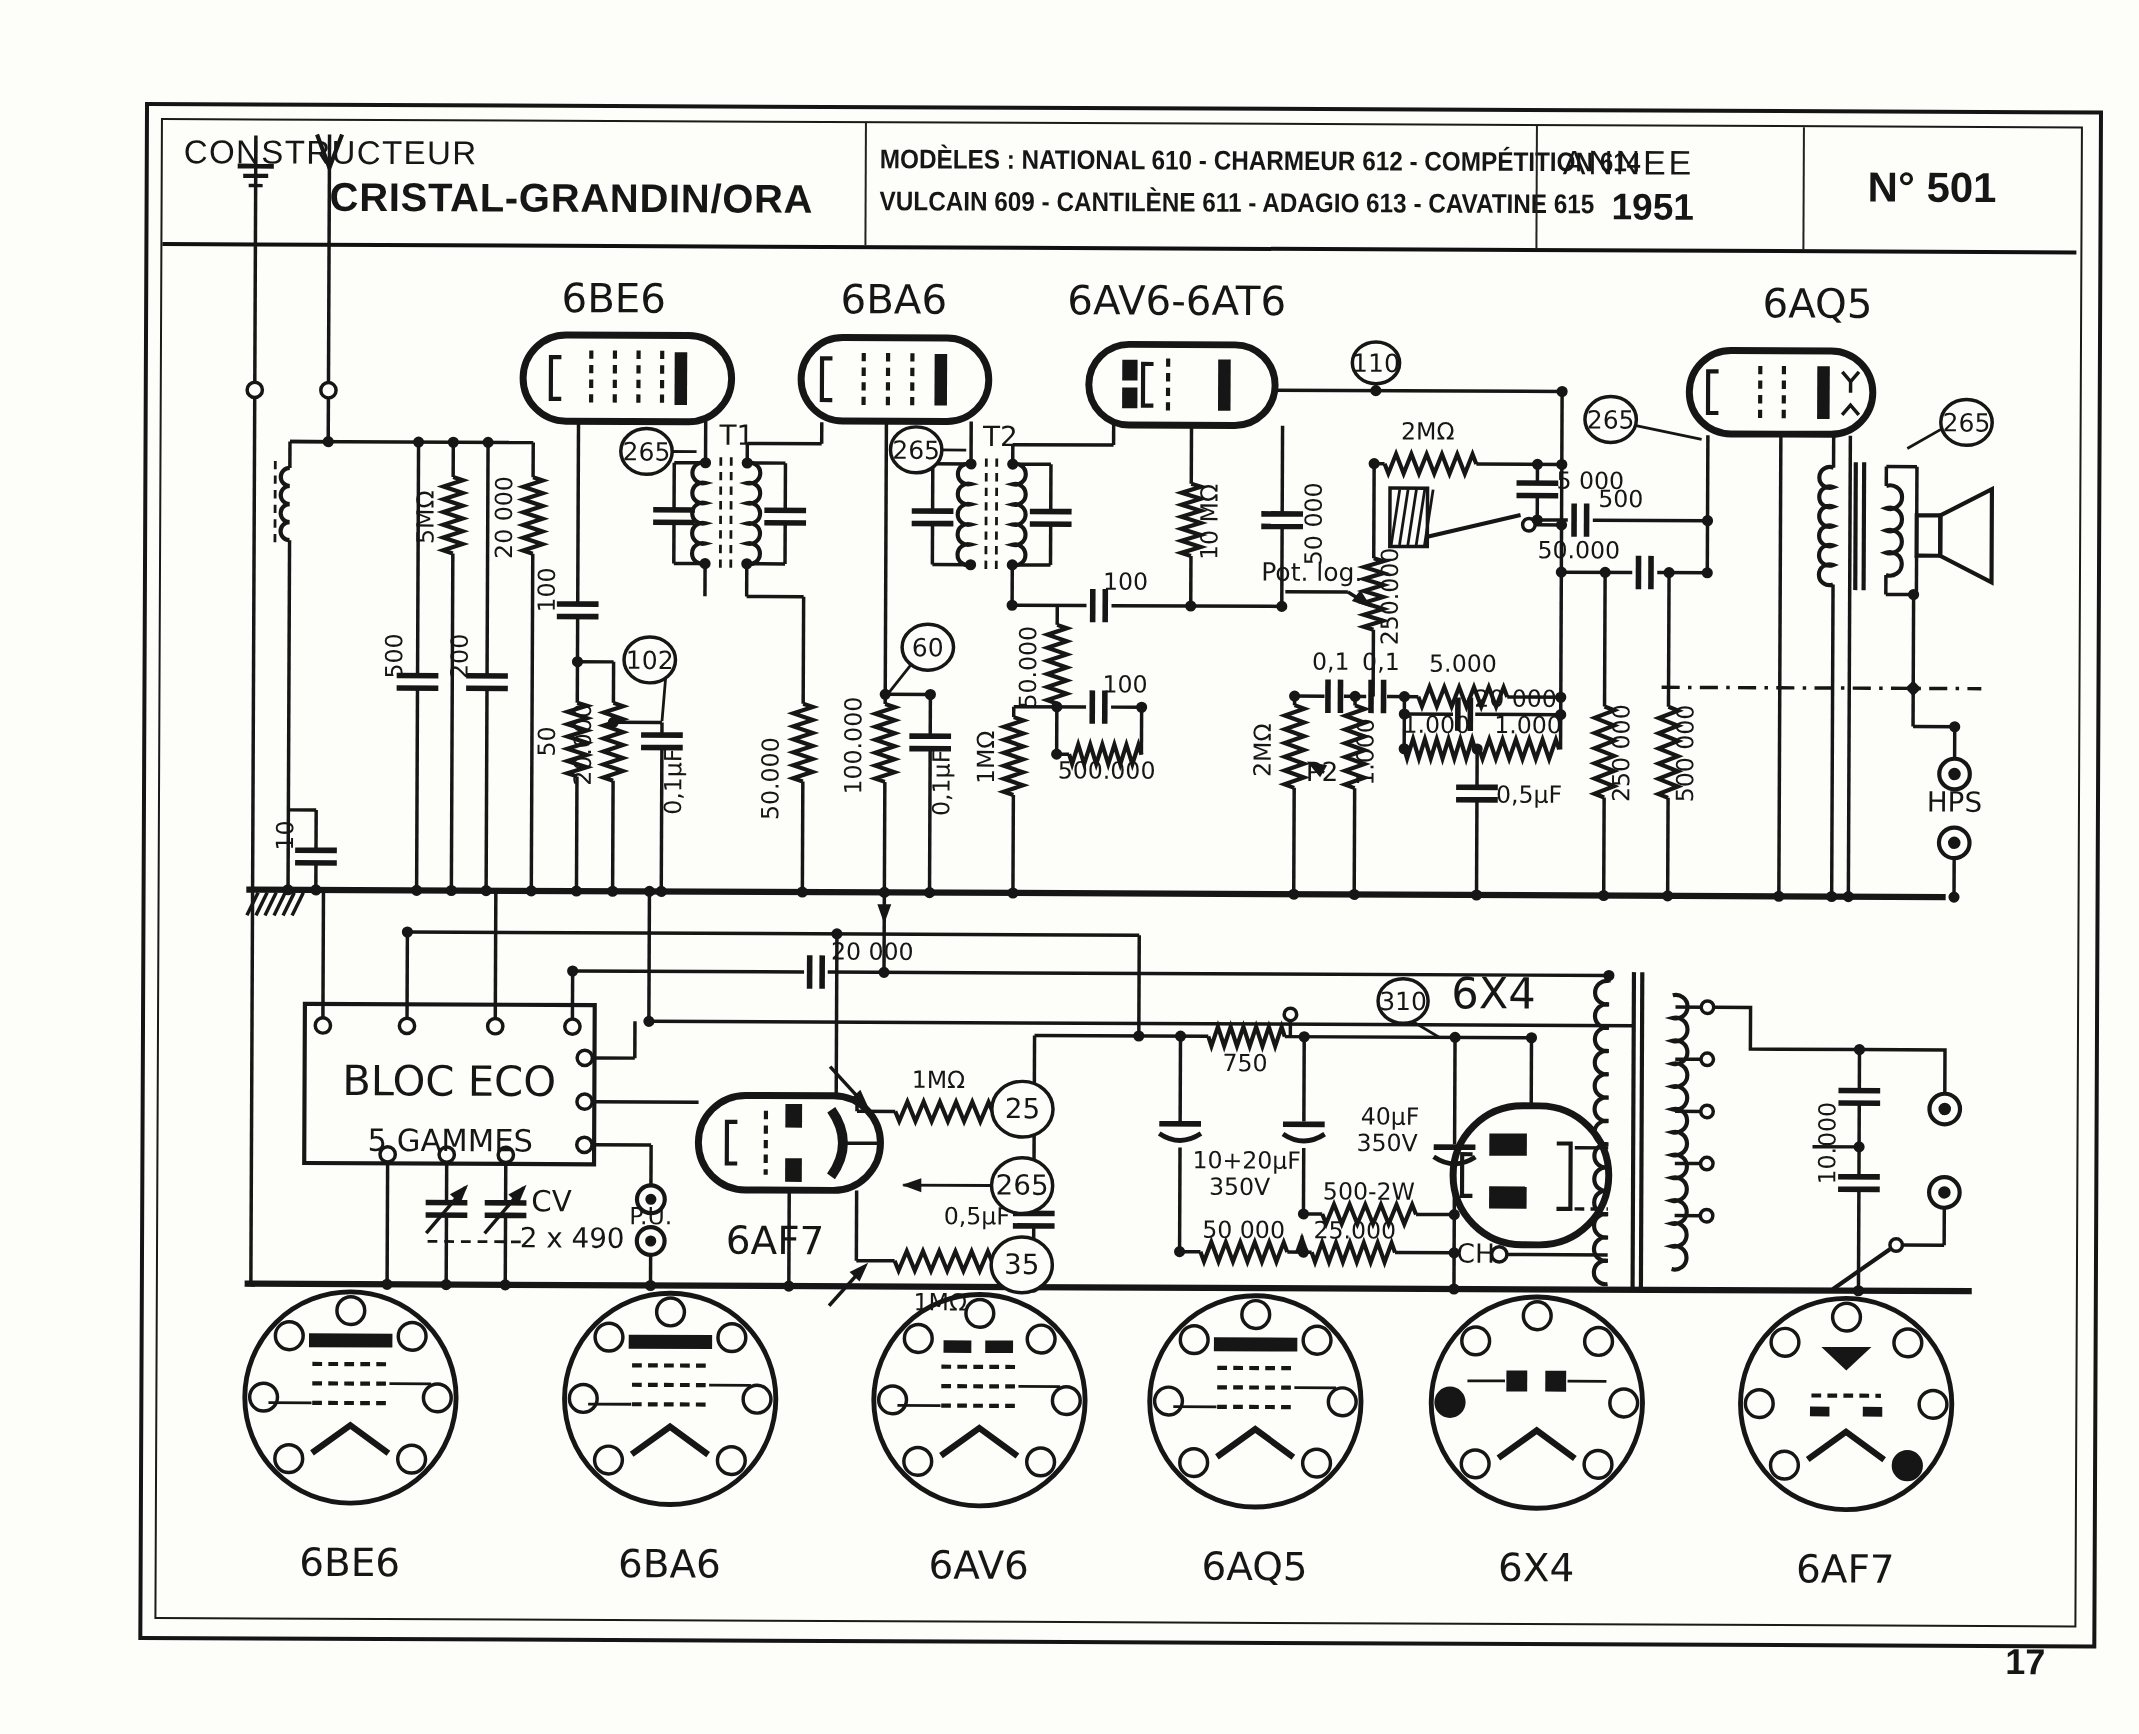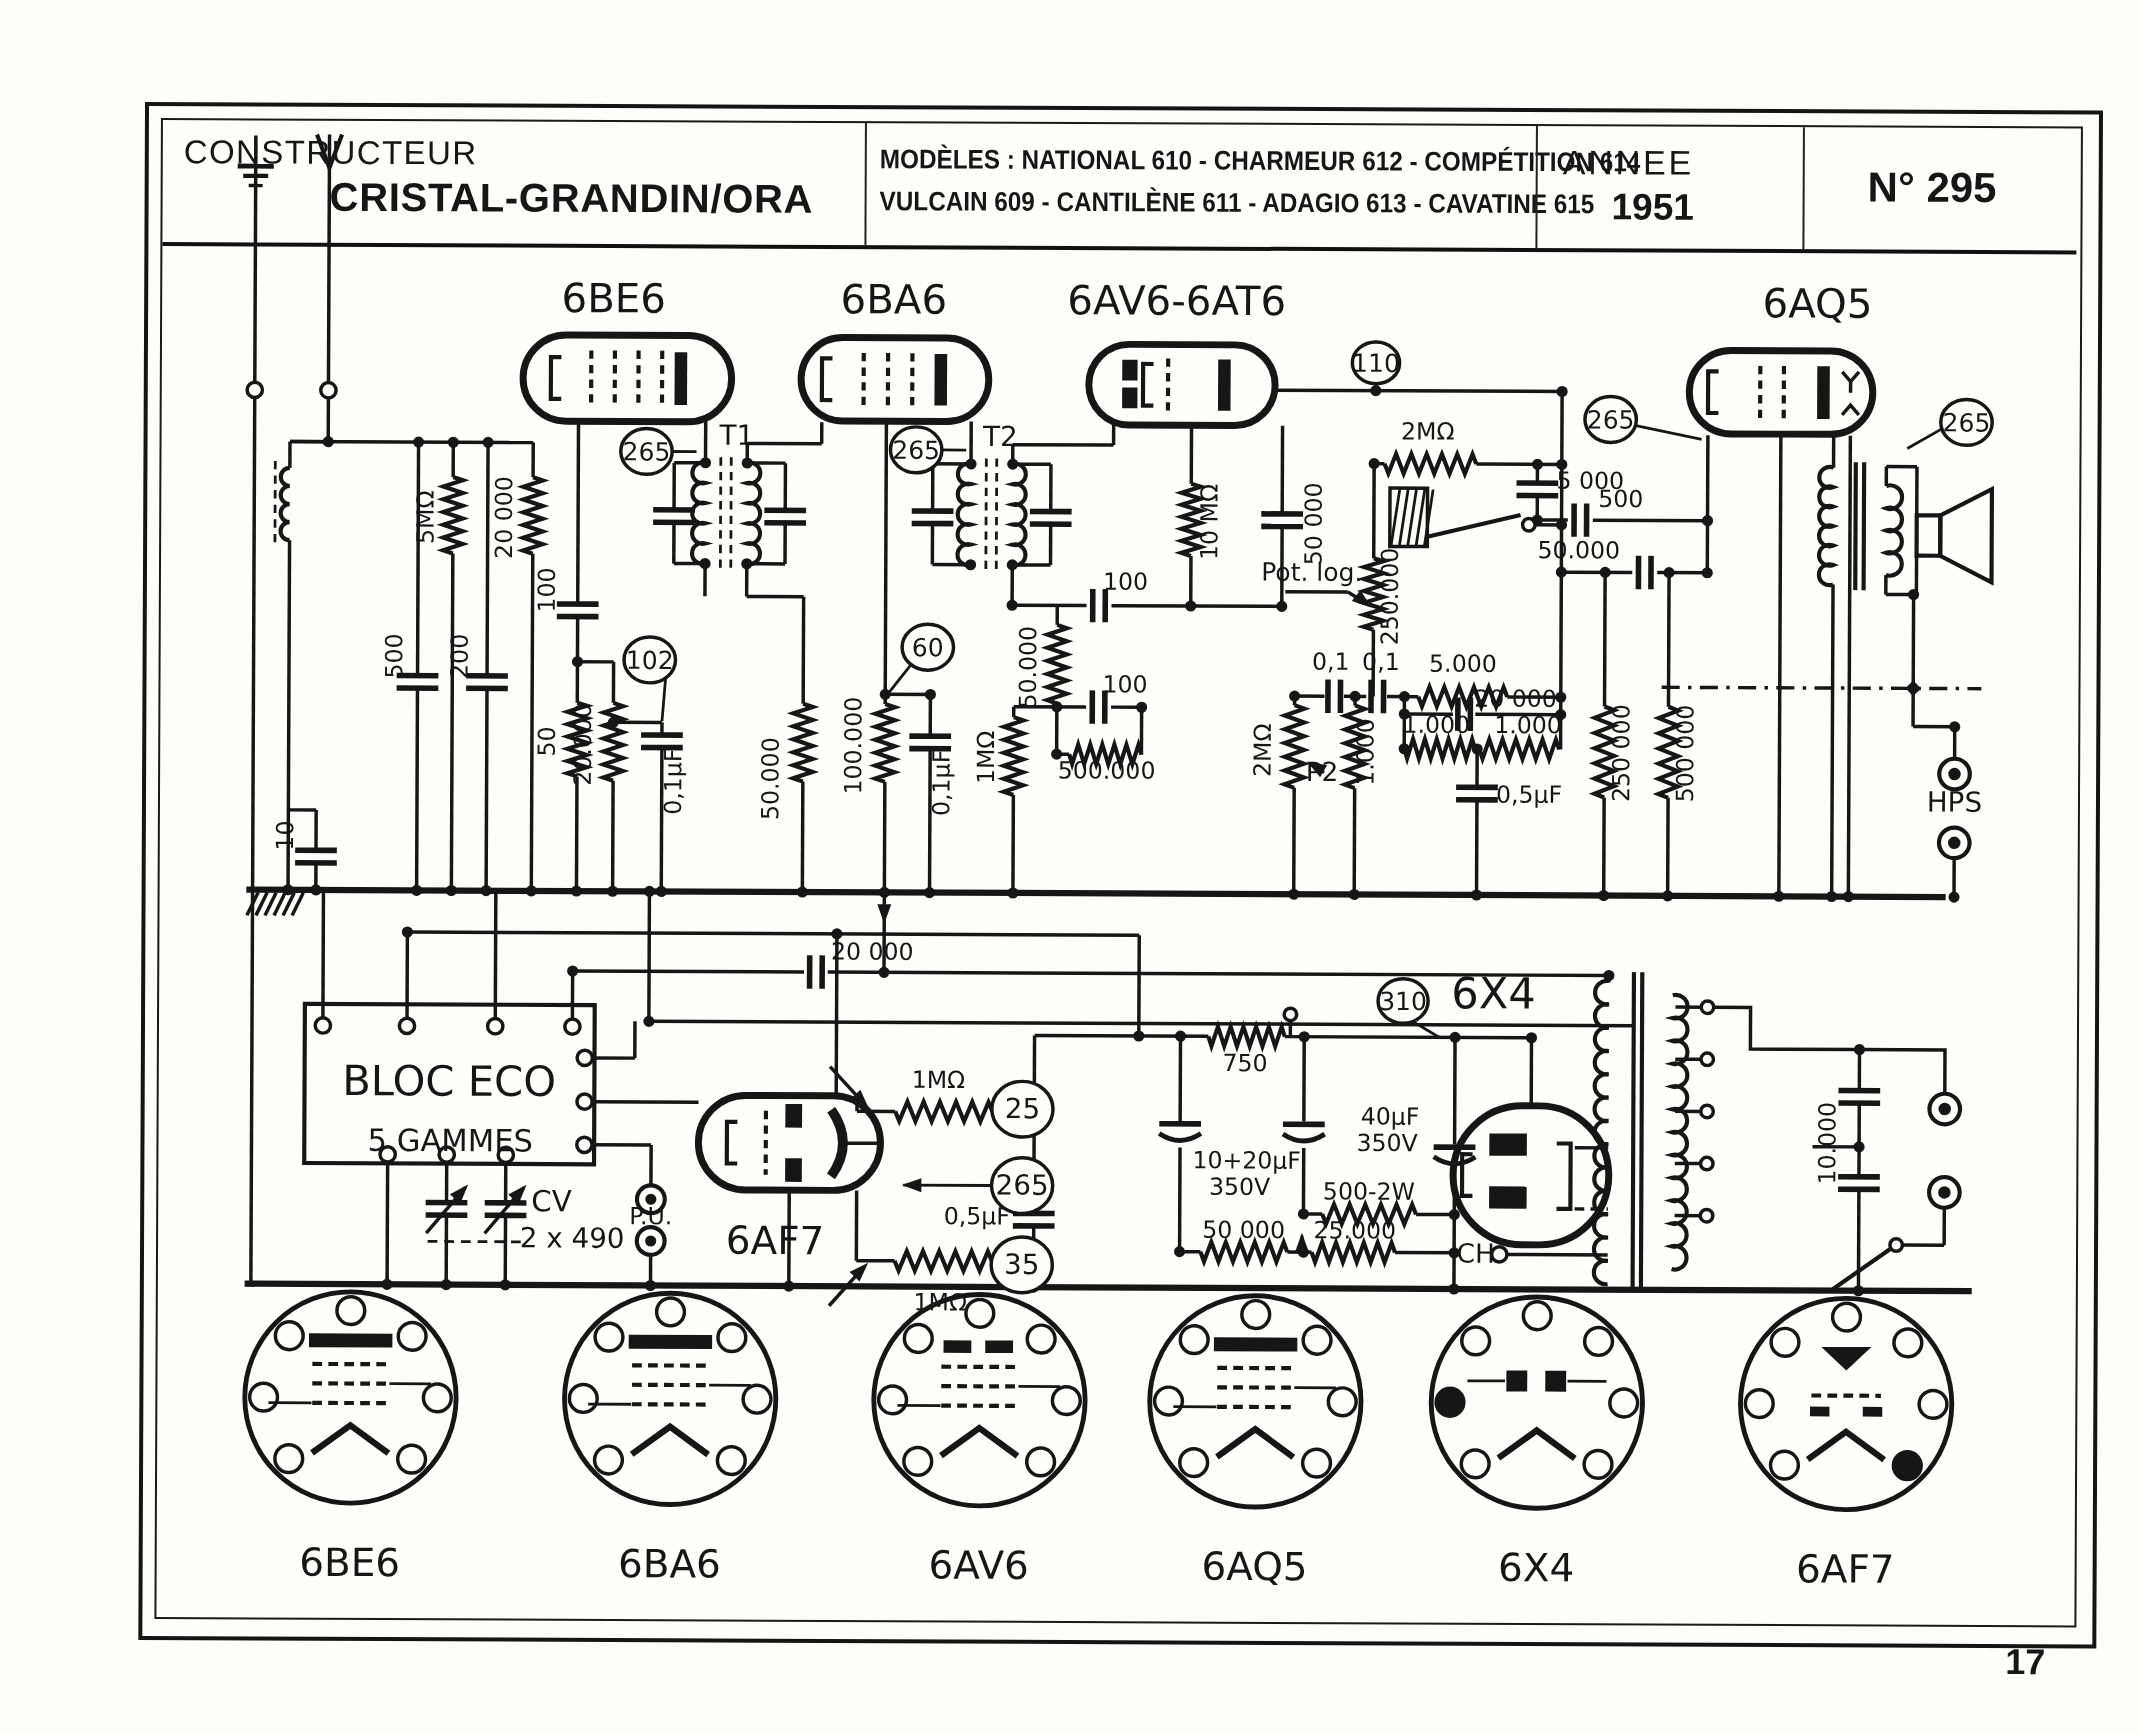--- a/index.html
+++ b/index.html
@@ -43,21 +43,21 @@
       <div class="models">
         <div>MODÈLES : NATIONAL 610 - CHARMEUR 612 - COMPÉTITION 614</div>
         <div>VULCAIN 609  -  CANTILÈNE 611  - ADAGIO 613 - CAVATINE 615</div>
       </div>
     </div>
     <div class="hcell c3">
       <div class="annee-l">ANNEE</div>
       <div class="annee-v">1951</div>
     </div>
     <div class="hcell c4">
-      <div class="numero">N° 295</div>
+      <div class="numero">N° 501</div>
     </div>
   </div>
 
   <svg id="sch" width="2140" height="1735" viewBox="0 0 3079 2496">
     <g id="art">
           <path d="M355 1285 L 2800 1285" stroke="#161616" fill="none" stroke-width="9"></path>
           <path d="M355 1852 L 2840 1852" stroke="#161616" fill="none" stroke-width="9"></path>
           <path d="M372 1289 L 356 1322" stroke="#161616" fill="none" stroke-width="5"></path>
           <path d="M385 1289 L 369 1322" stroke="#161616" fill="none" stroke-width="5"></path>
           <path d="M398 1289 L 382 1322" stroke="#161616" fill="none" stroke-width="5"></path>

